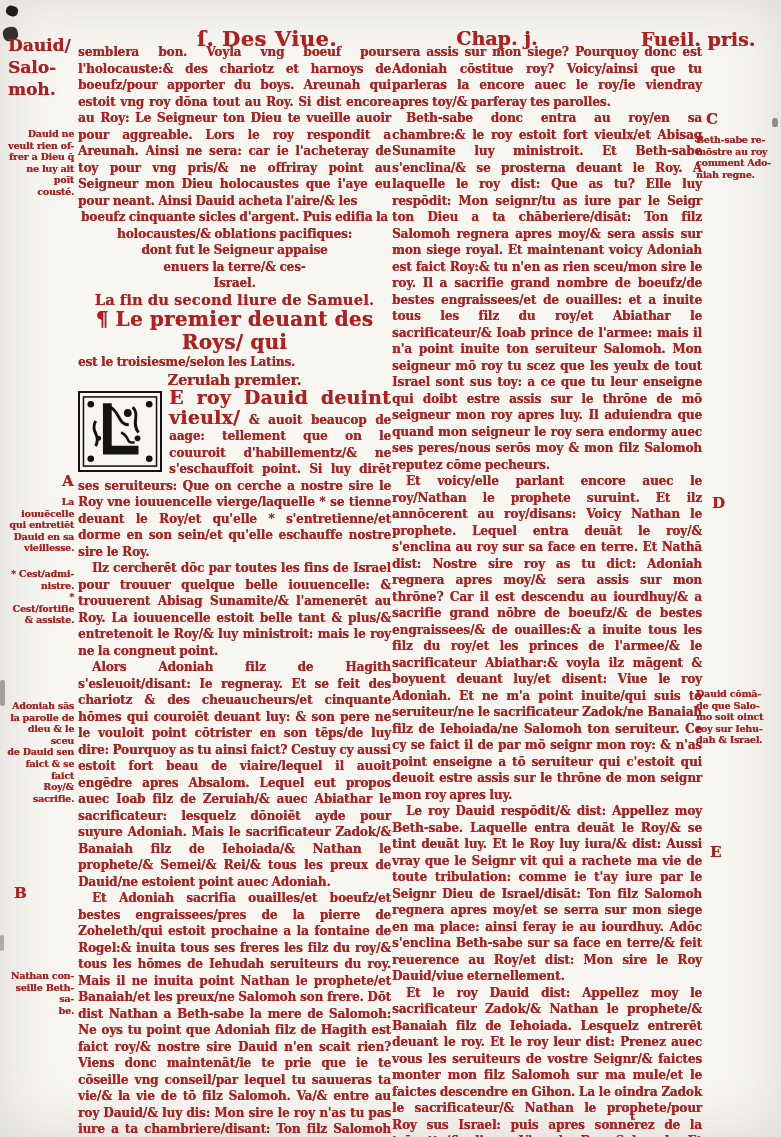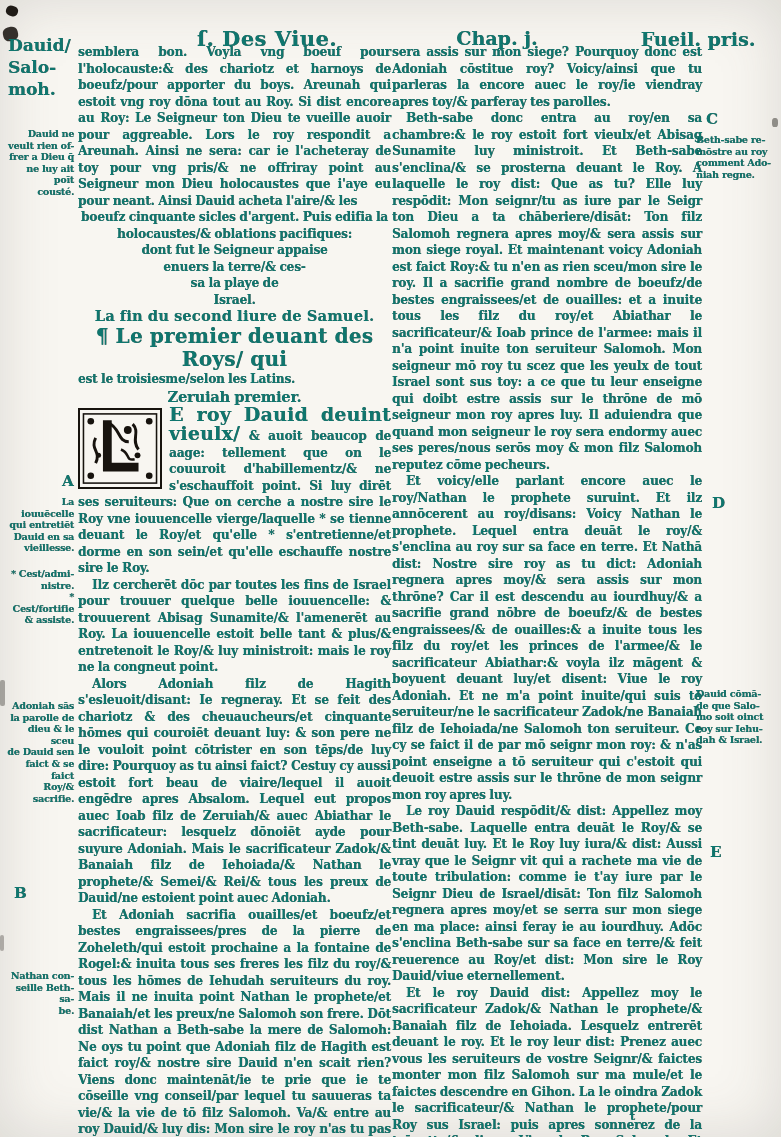--- a/index.html
+++ b/index.html
@@ -9,21 +9,21 @@
     width:781px;height:1137px;
     margin:0 auto;
     background:#f8f6f1;
     overflow:hidden;
     color:#17130e;
     font-family:"DejaVu Serif", serif;
     font-weight:700;
     box-shadow:inset 0 0 60px rgba(90,85,75,.18);
   }
   .page *{box-sizing:border-box;}
-  .ink{color:#0f766e;text-shadow:0.25px 0.25px 0.35px rgba(23,19,14,.65);}
+  .ink{color:#b91c1c;text-shadow:0.25px 0.25px 0.35px rgba(23,19,14,.65);}
   
   .head-title{position:absolute;left:160px;top:26px;width:214px;text-align:center;
     font-size:21px;letter-spacing:.5px;}
   .head-chap{position:absolute;left:447px;top:27px;width:100px;text-align:center;font-size:19px;}
   .head-folio{position:absolute;left:628px;top:28px;width:140px;text-align:center;font-size:19px;}
   .catch-title{position:absolute;left:8px;top:34px;width:70px;font-size:17px;line-height:22px;
     white-space:pre-line;}
   
   .mnote{position:absolute;font-size:9.5px;line-height:11.6px;white-space:pre-line;
     letter-spacing:-0.2px;}
@@ -115,21 +115,20 @@
 dah &amp; Israel.</div>
   <div class="sect ink" style="left:710px;top:843px;">E</div>
 
   <div class="col col-left ink">
     <p>semblera bon. Voyla vng boeuf pour l'holocauste:&amp; des chariotz et harnoys de boeufz/pour apporter du boys. Areunah qui estoit vng roy dōna tout au Roy. Si dist encore au Roy: Le Seigneur ton Dieu te vueille auoir pour aggreable. Lors le roy respondit a Areunah. Ainsi ne sera: car ie l'acheteray de toy pour vng pris/&amp; ne offriray point au Seigneur mon Dieu holocaustes que i'aye eu pour neant. Ainsi Dauid acheta l'aire/&amp; les</p>
     <div class="taper">
       <div>boeufz cinquante sicles d'argent. Puis edifia la</div>
       <div>holocaustes/&amp; oblations pacifiques:</div>
       <div>dont fut le Seigneur appaise</div>
       <div>enuers la terre/&amp; ces-</div>
-      <div>sa la playe de</div>
       <div>Israel.</div>
     </div>
     <p class="explicit">La fin du second liure de Samuel.</p>
     <p class="book-title1"><span>¶</span> <span>Le premier deuant des Roys/ qui</span></p>
     <p class="book-title2">est le troisiesme/selon les Latins.</p>
     <p class="chap-head">Zeruiah premier.</p>
     <p class="opening">
       <span class="initial">
         <svg viewBox="0 0 78 74" xmlns="http://www.w3.org/2000/svg">
           <rect x="1.5" y="1.5" width="75" height="71" fill="none" stroke="#17130e" stroke-width="1.6"></rect>

